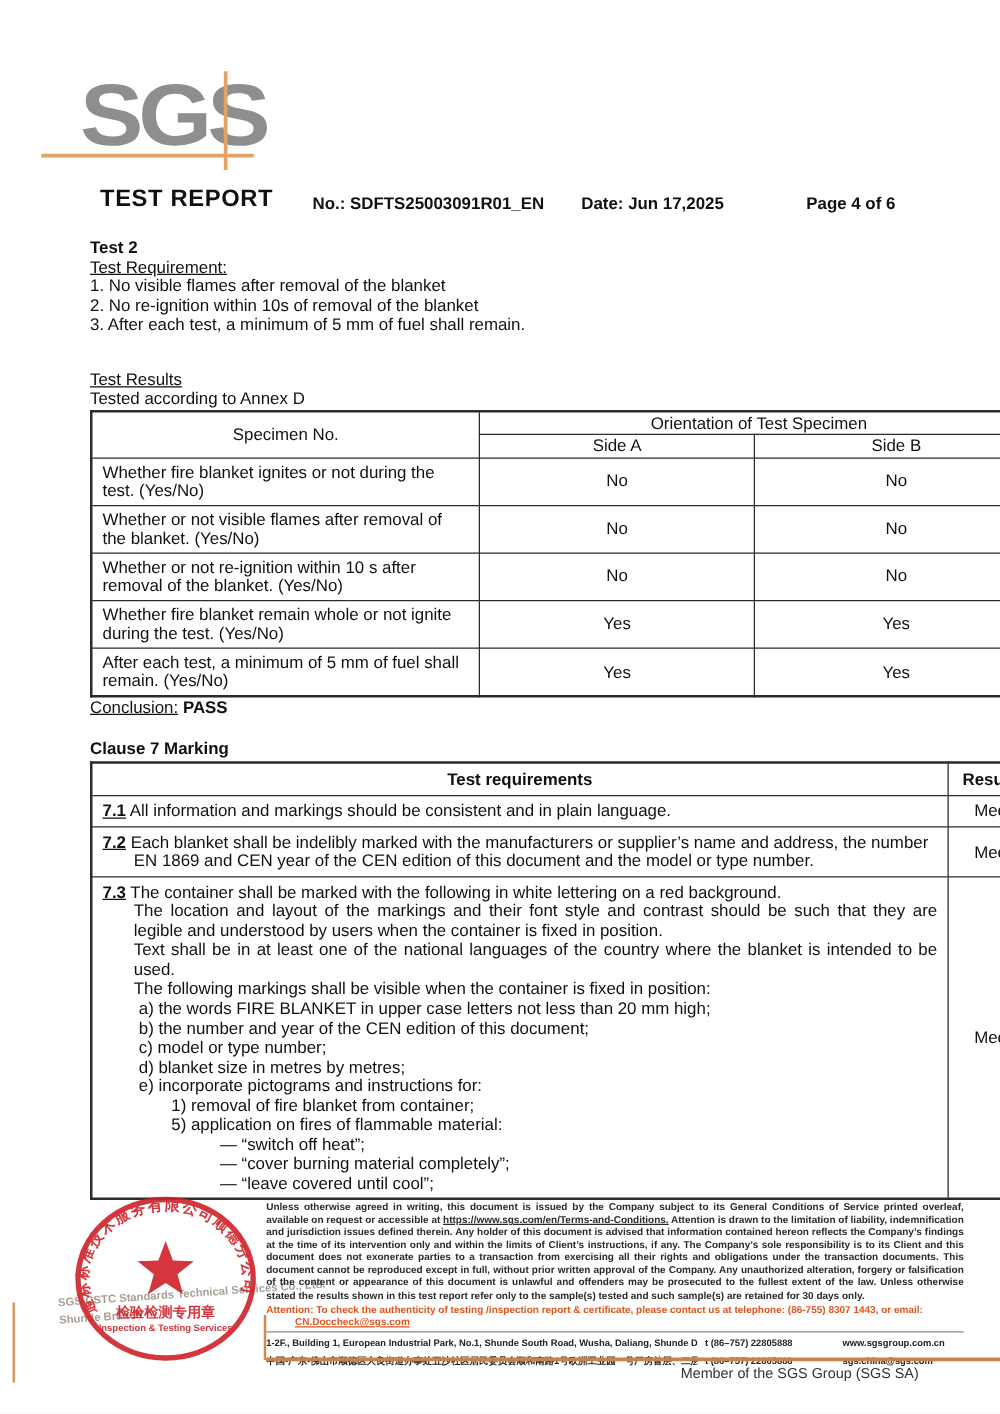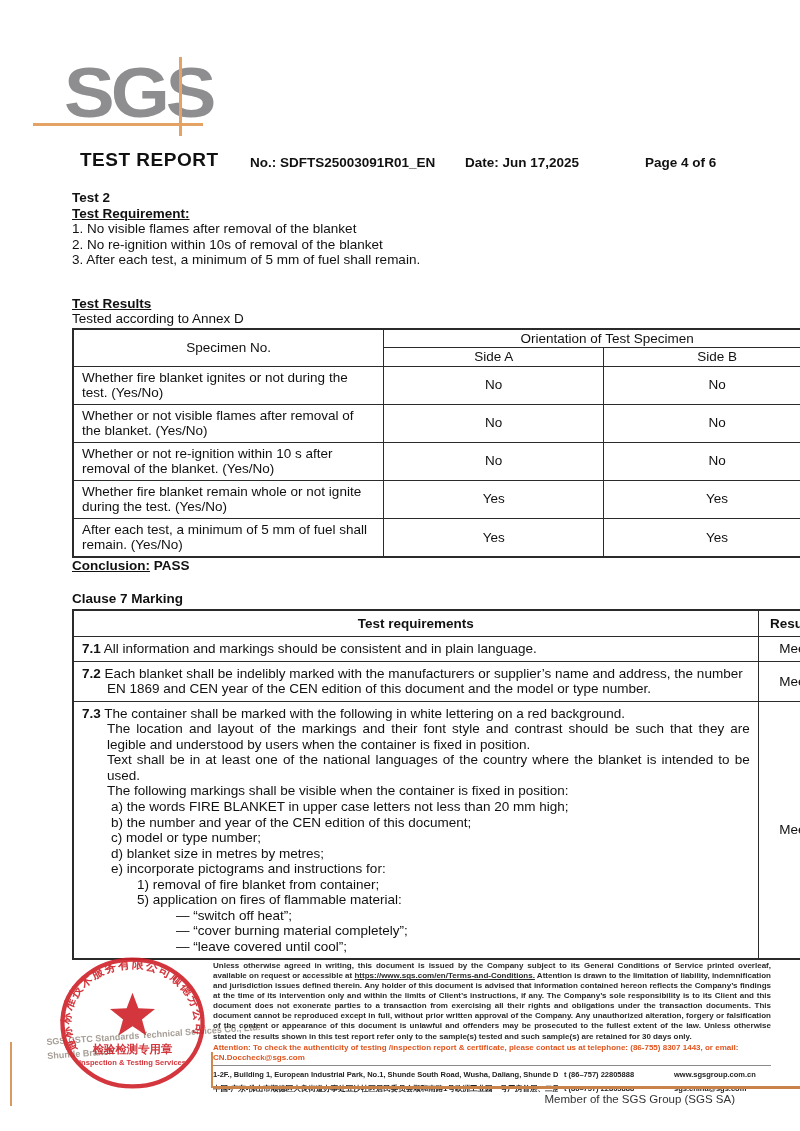--- a/index.html
+++ b/index.html
@@ -14,53 +14,53 @@
   .logo-vline{position:absolute;top:57px;left:179px;width:3px;height:79px;background:#e4a365;}
   .hdr{position:absolute;font-weight:bold;white-space:nowrap;}
   .hdr-title{top:149px;left:80px;font-size:19px;letter-spacing:.5px;}
   .hdr-no{top:155px;left:250px;font-size:13.5px;text-align:right;}
   .hdr-date{top:155px;left:465px;font-size:13.5px;}
   .hdr-page{top:155px;left:645px;font-size:13.5px;}
 
   
   .content{position:absolute;top:190px;left:72px;width:760px;font-size:13.5px;line-height:1.15;}
   .b{font-weight:bold;}
-  .bu{font-weight:bold;text-decoration:underline;}
+  .bu{font-weight:normal;text-decoration:underline;}
   .gap14{height:14px;}
   .gap18{height:18px;}
 
   table{width:100%;border-collapse:collapse;table-layout:fixed;}
   .t1{border:2px solid #2b2b2b;margin-top:1px;}
   .t1 th,.t1 td{border:1px solid #2b2b2b;font-size:13.5px;font-weight:normal;
                 padding:2px 8px;vertical-align:middle;}
   .t1 th{text-align:center;padding:1px 4px;}
   .t1 .ctr{text-align:center;}
   .t1 .lbl{text-align:left;padding:3px 8px;}
 
   .t2{border:2px solid #2b2b2b;margin-top:2px;}
   .t2 th,.t2 td{border:1px solid #2b2b2b;font-size:13.5px;padding:4px 8px;vertical-align:middle;}
   .t2 th{font-weight:bold;text-align:center;padding:5px 4px;}
   .t2 .meet{text-align:center;}
   .hang{padding-left:25px;text-indent:-25px;}
-  .rnum{font-weight:bold;}
+  .rnum{font-weight:bold;text-decoration:underline;}
   .blk{margin-left:25px;}
   .ind0{text-align:justify;}
   .ind1{margin-left:29px;}
   .ind2{margin-left:55px;}
   .ind3{margin-left:94px;}
 
   
   .gray-co{position:absolute;left:46px;top:1036px;width:230px;transform:rotate(-4deg);
            transform-origin:left top;color:#a79f97;font-size:9px;font-weight:bold;line-height:1.55;}
   .stamp{position:absolute;left:50px;top:952px;opacity:.9;}
   .foot{position:absolute;left:213px;top:961px;width:558px;color:#2b2b2b;}
   .legal{font-size:8px;line-height:1.26;text-align:justify;font-weight:bold;}
   .legal .lnk{text-decoration:underline;}
   .attn{font-size:8px;line-height:1.3;font-weight:bold;color:#e0551f;margin-top:1px;}
-  .attn .lnk{}
+  .attn .lnk{text-decoration:underline;margin-left:23px;}
   .addr{margin-top:2px;border-top:1px solid #8a8a8a;padding-top:2px;font-size:7.5px;
         font-weight:bold;color:#222;}
   .addr-row{display:flex;line-height:1.8;white-space:nowrap;}
   .addr-row .a{width:345px;overflow:hidden;}
   .addr-row .t{width:110px;padding-left:6px;}
   .addr-row .w{flex:1;}
   .v-orange-left{position:absolute;left:10px;top:1042px;width:2px;height:64px;background:#d79a60;}
   .v-orange-mid{position:absolute;left:211px;top:1052px;width:2px;height:36px;background:#cf8a50;}
   .h-orange{position:absolute;left:213px;top:1086px;width:587px;height:3px;background:#c9824a;}
   .member{position:absolute;top:1093px;left:435px;width:300px;text-align:right;

